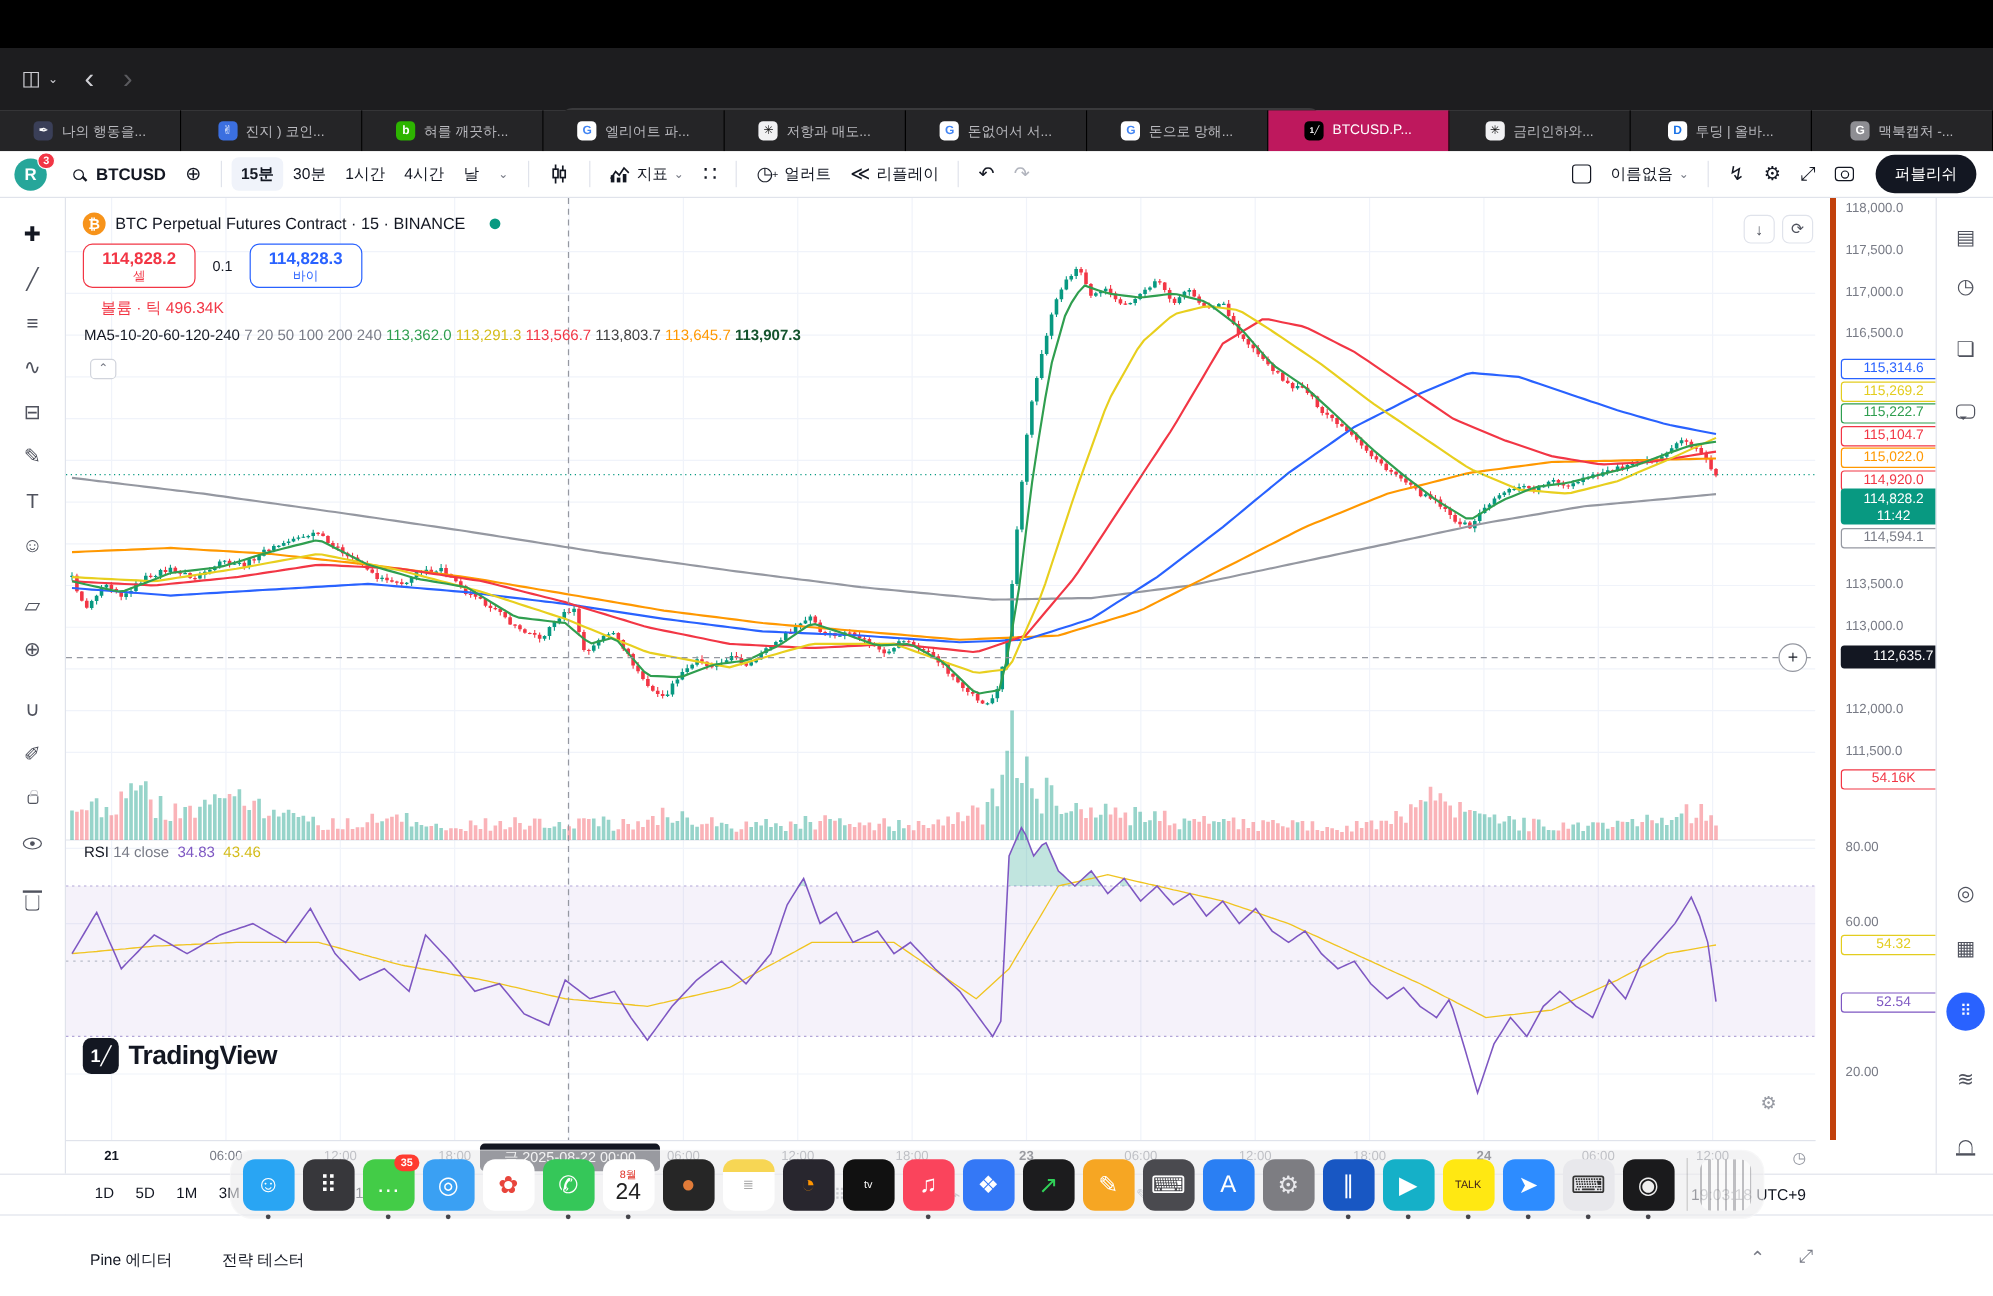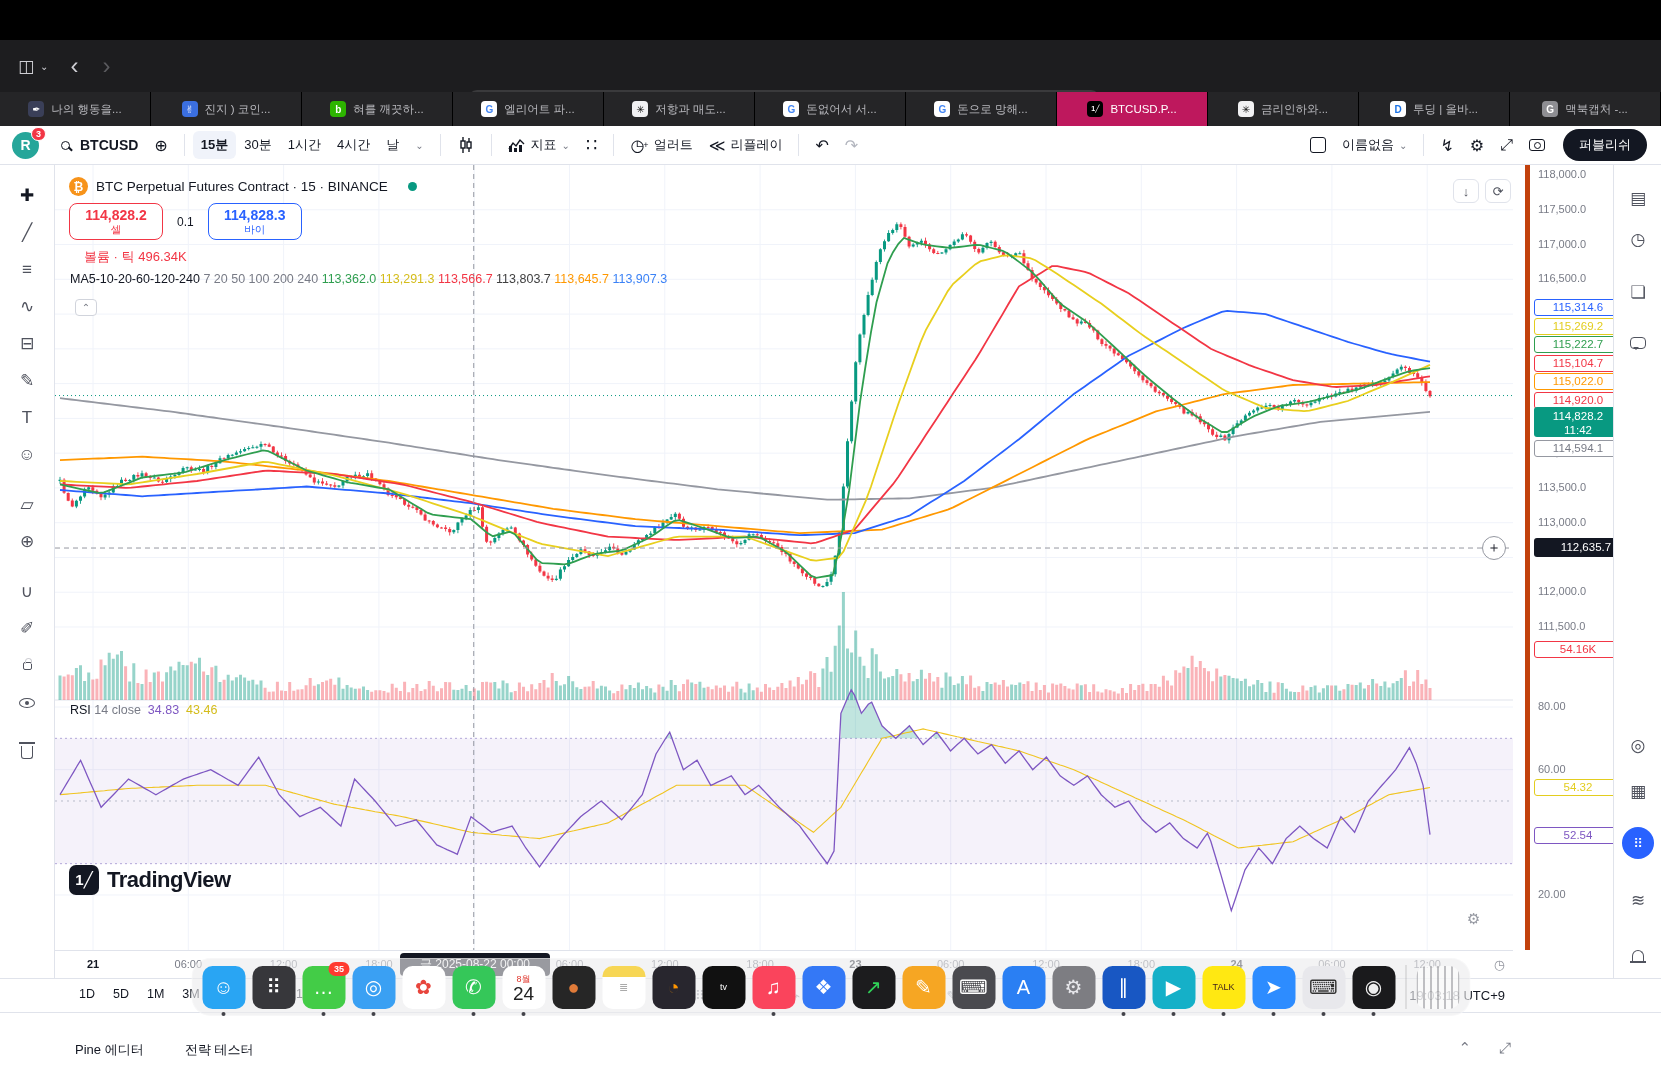--- a/index.html
+++ b/index.html
@@ -403,21 +403,21 @@
         <div class="p">114,828.3</div>
           <div class="l">바이</div>
         </div>
     </div>
 
     <div id="legend-vol">
       <span>볼륨 · 틱</span>&nbsp;<span>496.34K</span></div>
     <div id="legend-ma">
       <span>MA5-10-20-60-120-240</span>
       <span class="len">7 20 50 100 200 240</span>
-      <span id="ma-vals"><span style="color: rgb(47, 158, 79);"> 113,362.0</span><span style="color: rgb(212, 188, 26);"> 113,291.3</span><span style="color: rgb(242, 54, 69);"> 113,566.7</span><span style="color: #404040;"> 113,803.7</span><span style="color: rgb(255, 152, 0);"> 113,645.7</span><span style="color: #3b82f6;"> 113,907.3</span></span></div>
+      <span id="ma-vals"><span style="color: rgb(47, 158, 79);"> 113,362.0</span><span style="color: rgb(212, 188, 26);"> 113,291.3</span><span style="color: rgb(242, 54, 69);"> 113,566.7</span><span style="color: #404040;"> 113,803.7</span><span style="color: rgb(255, 152, 0);"> 113,645.7</span><span style="color: #14532d; font-weight: bold;"> 113,907.3</span></span></div>
     <div id="collapse-btn">⌃</div>
 
     <div class="chart-btn" style="left:1398px; top:14px;">↓</div>
     <div class="chart-btn" style="left:1430px; top:14px;">⟳</div>
 
     <div id="rsi-legend">
       <span>RSI</span>
       <span class="prm">14 close</span>&nbsp;
       <span style="color:#7e57c2;">34.83</span>&nbsp;
       <span style="color:#d4bc1a;">43.46</span></div>

